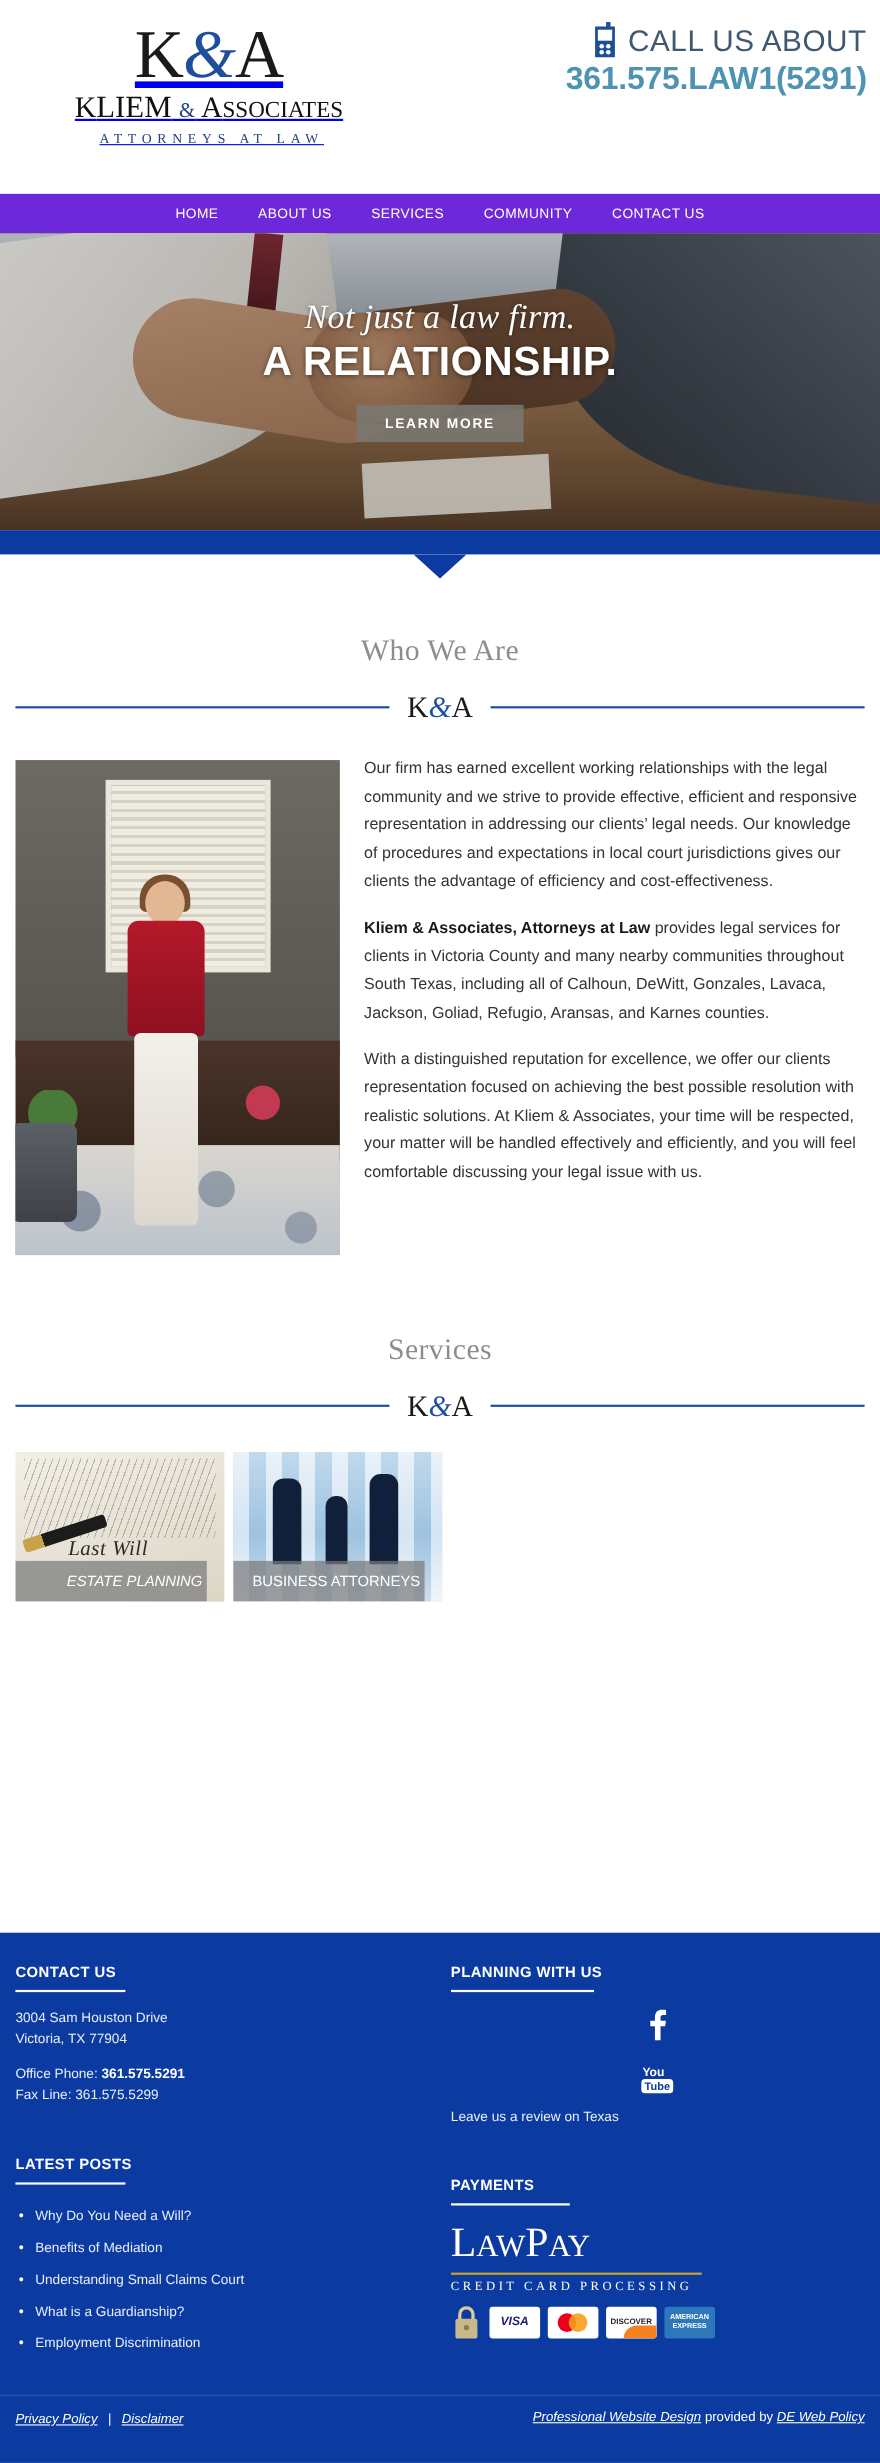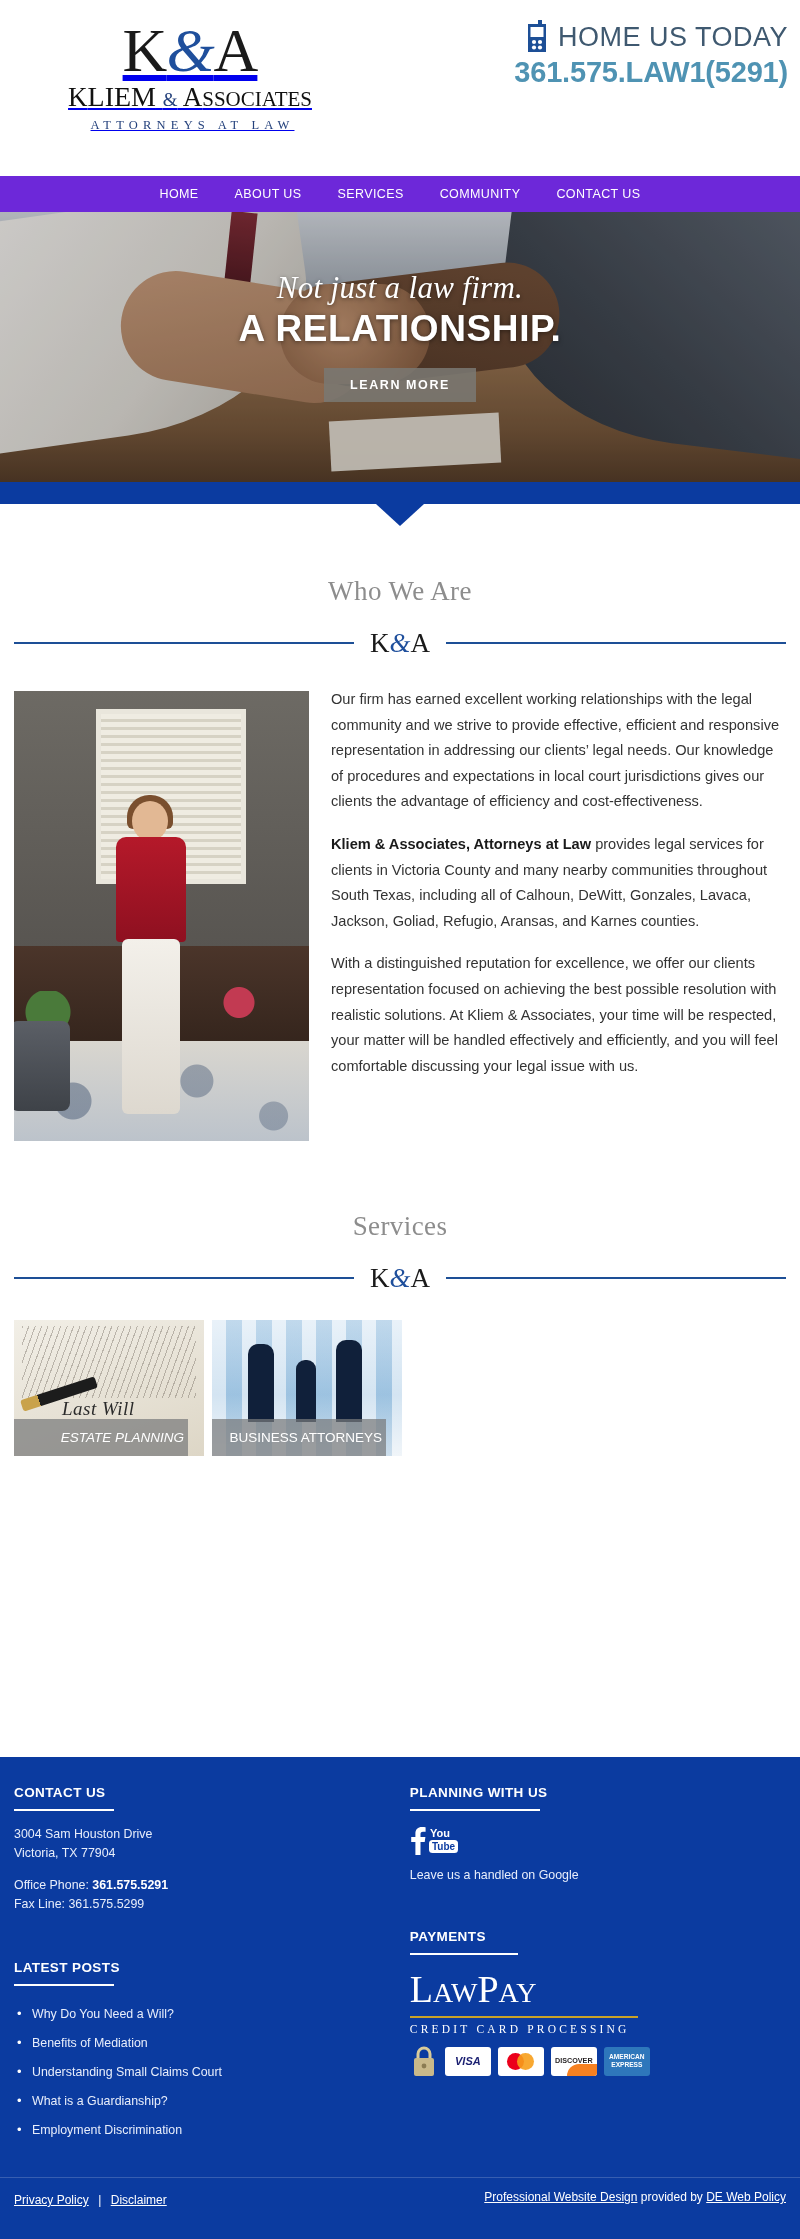--- a/index.html
+++ b/index.html
@@ -272,21 +272,21 @@
   .f-list { list-style: none; margin-top: 9px; }
   .f-list li {
     font-size: 12.4px; line-height: 19px; color: #e8eefb;
     padding: 5px 0 5px 18px; position: relative;
   }
   .f-list li:before {
     content: "\2022"; position: absolute; left: 3px; top: 4px;
     color: #ffffff; font-size: 13px;
   }
   .f-list a { color: #e8eefb; text-decoration: none; }
-  .social { display: flex; align-items: center; gap: 1px; margin-bottom: 10px; }
+  .social { display: flex; align-items: center; gap: 20px; margin-bottom: 10px; flex-direction: column; }
   .fb-icon { width: 16px; height: 30px; display:block; }
   .yt-icon { width: 34px; height: 30px; display:block; }
   .review-link { font-size: 12.4px; color: #e8eefb; text-decoration: none; }
 
   .lawpay { margin-top: 4px; }
   .lawpay-word {
     font-family: "Liberation Serif", serif; font-size: 38px; line-height: 40px;
     color: #ffffff; letter-spacing: 0px;
   }
   .lawpay-word .sm { font-size: 28px; }
@@ -313,21 +313,21 @@
   .card.disc .swoosh { position:absolute; right: 0; bottom: 0; width: 30px; height: 12px;
     background: #f68121; border-radius: 14px 0 0 0; }
   .card.amex { background: #2e77bb; color: #ffffff; font-size: 6.6px; }
 
   .footer-bottom {
     position: absolute; left: 0; bottom: 0; width: 800px; height: 62px;
     border-top: 1px solid rgba(255,255,255,.18);
     display: flex; align-items: flex-start; justify-content: space-between;
     padding: 12px 14px 0 14px;
   }
-  .fb-left a, .fb-right a { color: #ffffff; font-size: 12px; text-decoration: underline; }
+  .fb-left a, .fb-right a { color: #ffffff; font-size: 12px; text-decoration: underline; font-style: italic; }
   .fb-left .sep { color: #ffffff; font-size: 12px; padding: 0 5px; }
   .fb-right { font-size: 12px; color: #ffffff; }
 </style>
 </head>
 <body>
 
 <div class="header">
   <a class="logo-block" href="#">
     <div class="logo-ka">K<span class="amp">&amp;</span>A</div>
     <div class="logo-name">K<span style="font-size:28px">LIEM</span> <span class="sm">&amp;</span> A<span style="font-size:21px">SSOCIATES</span></div>
@@ -339,21 +339,21 @@
       <span class="phone-icon">
         <svg viewBox="0 0 22 34" width="22" height="34" aria-hidden="true">
           <path d="M2 4 H12 V0 H16 V4 H20 V32 H2 Z" fill="#1d4f96"></path>
           <rect x="4.5" y="7" width="13" height="10" fill="#ffffff"></rect>
           <circle cx="8" cy="22" r="2.1" fill="#ffffff"></circle>
           <circle cx="14" cy="22" r="2.1" fill="#ffffff"></circle>
           <circle cx="8" cy="27.5" r="2.1" fill="#ffffff"></circle>
           <circle cx="14" cy="27.5" r="2.1" fill="#ffffff"></circle>
         </svg>
       </span>
-      <span class="call-label">HOME US TODAY</span>
+      <span class="call-label">CALL US ABOUT</span>
     </div>
     <a class="call-number" href="#">361.575.LAW1(5291)</a>
   </div>
 </div>
 
 <nav class="nav">
   <a href="#">HOME</a>
   <a href="#">ABOUT US</a>
   <a href="#">SERVICES</a>
   <a href="#">COMMUNITY</a>
@@ -472,21 +472,21 @@
           </svg>
         </a>
         <a class="yt-icon" href="#">
           <svg viewBox="0 0 34 30" width="34" height="30" aria-hidden="true">
             <text x="3" y="12" font-family="Liberation Sans, sans-serif" font-size="11" font-weight="bold" fill="#ffffff">You</text>
             <rect x="2" y="15" width="29" height="13" rx="3.5" fill="#ffffff"></rect>
             <text x="5" y="25" font-family="Liberation Sans, sans-serif" font-size="10" font-weight="bold" fill="#0b3ba0">Tube</text>
           </svg>
         </a>
       </div>
-      <a class="review-link" href="#">Leave us a handled on Google</a>
+      <a class="review-link" href="#">Leave us a review on Texas</a>
 
       <div class="f-head f-head2">PAYMENTS</div>
       <div class="f-rule" style="width:108px"></div>
 
       <div class="lawpay">
         <div class="lawpay-word">L<span class="sm">AW</span>P<span class="sm">AY</span></div>
         <div class="lawpay-rule"></div>
         <div class="lawpay-sub">CREDIT CARD PROCESSING</div>
       </div>
 

